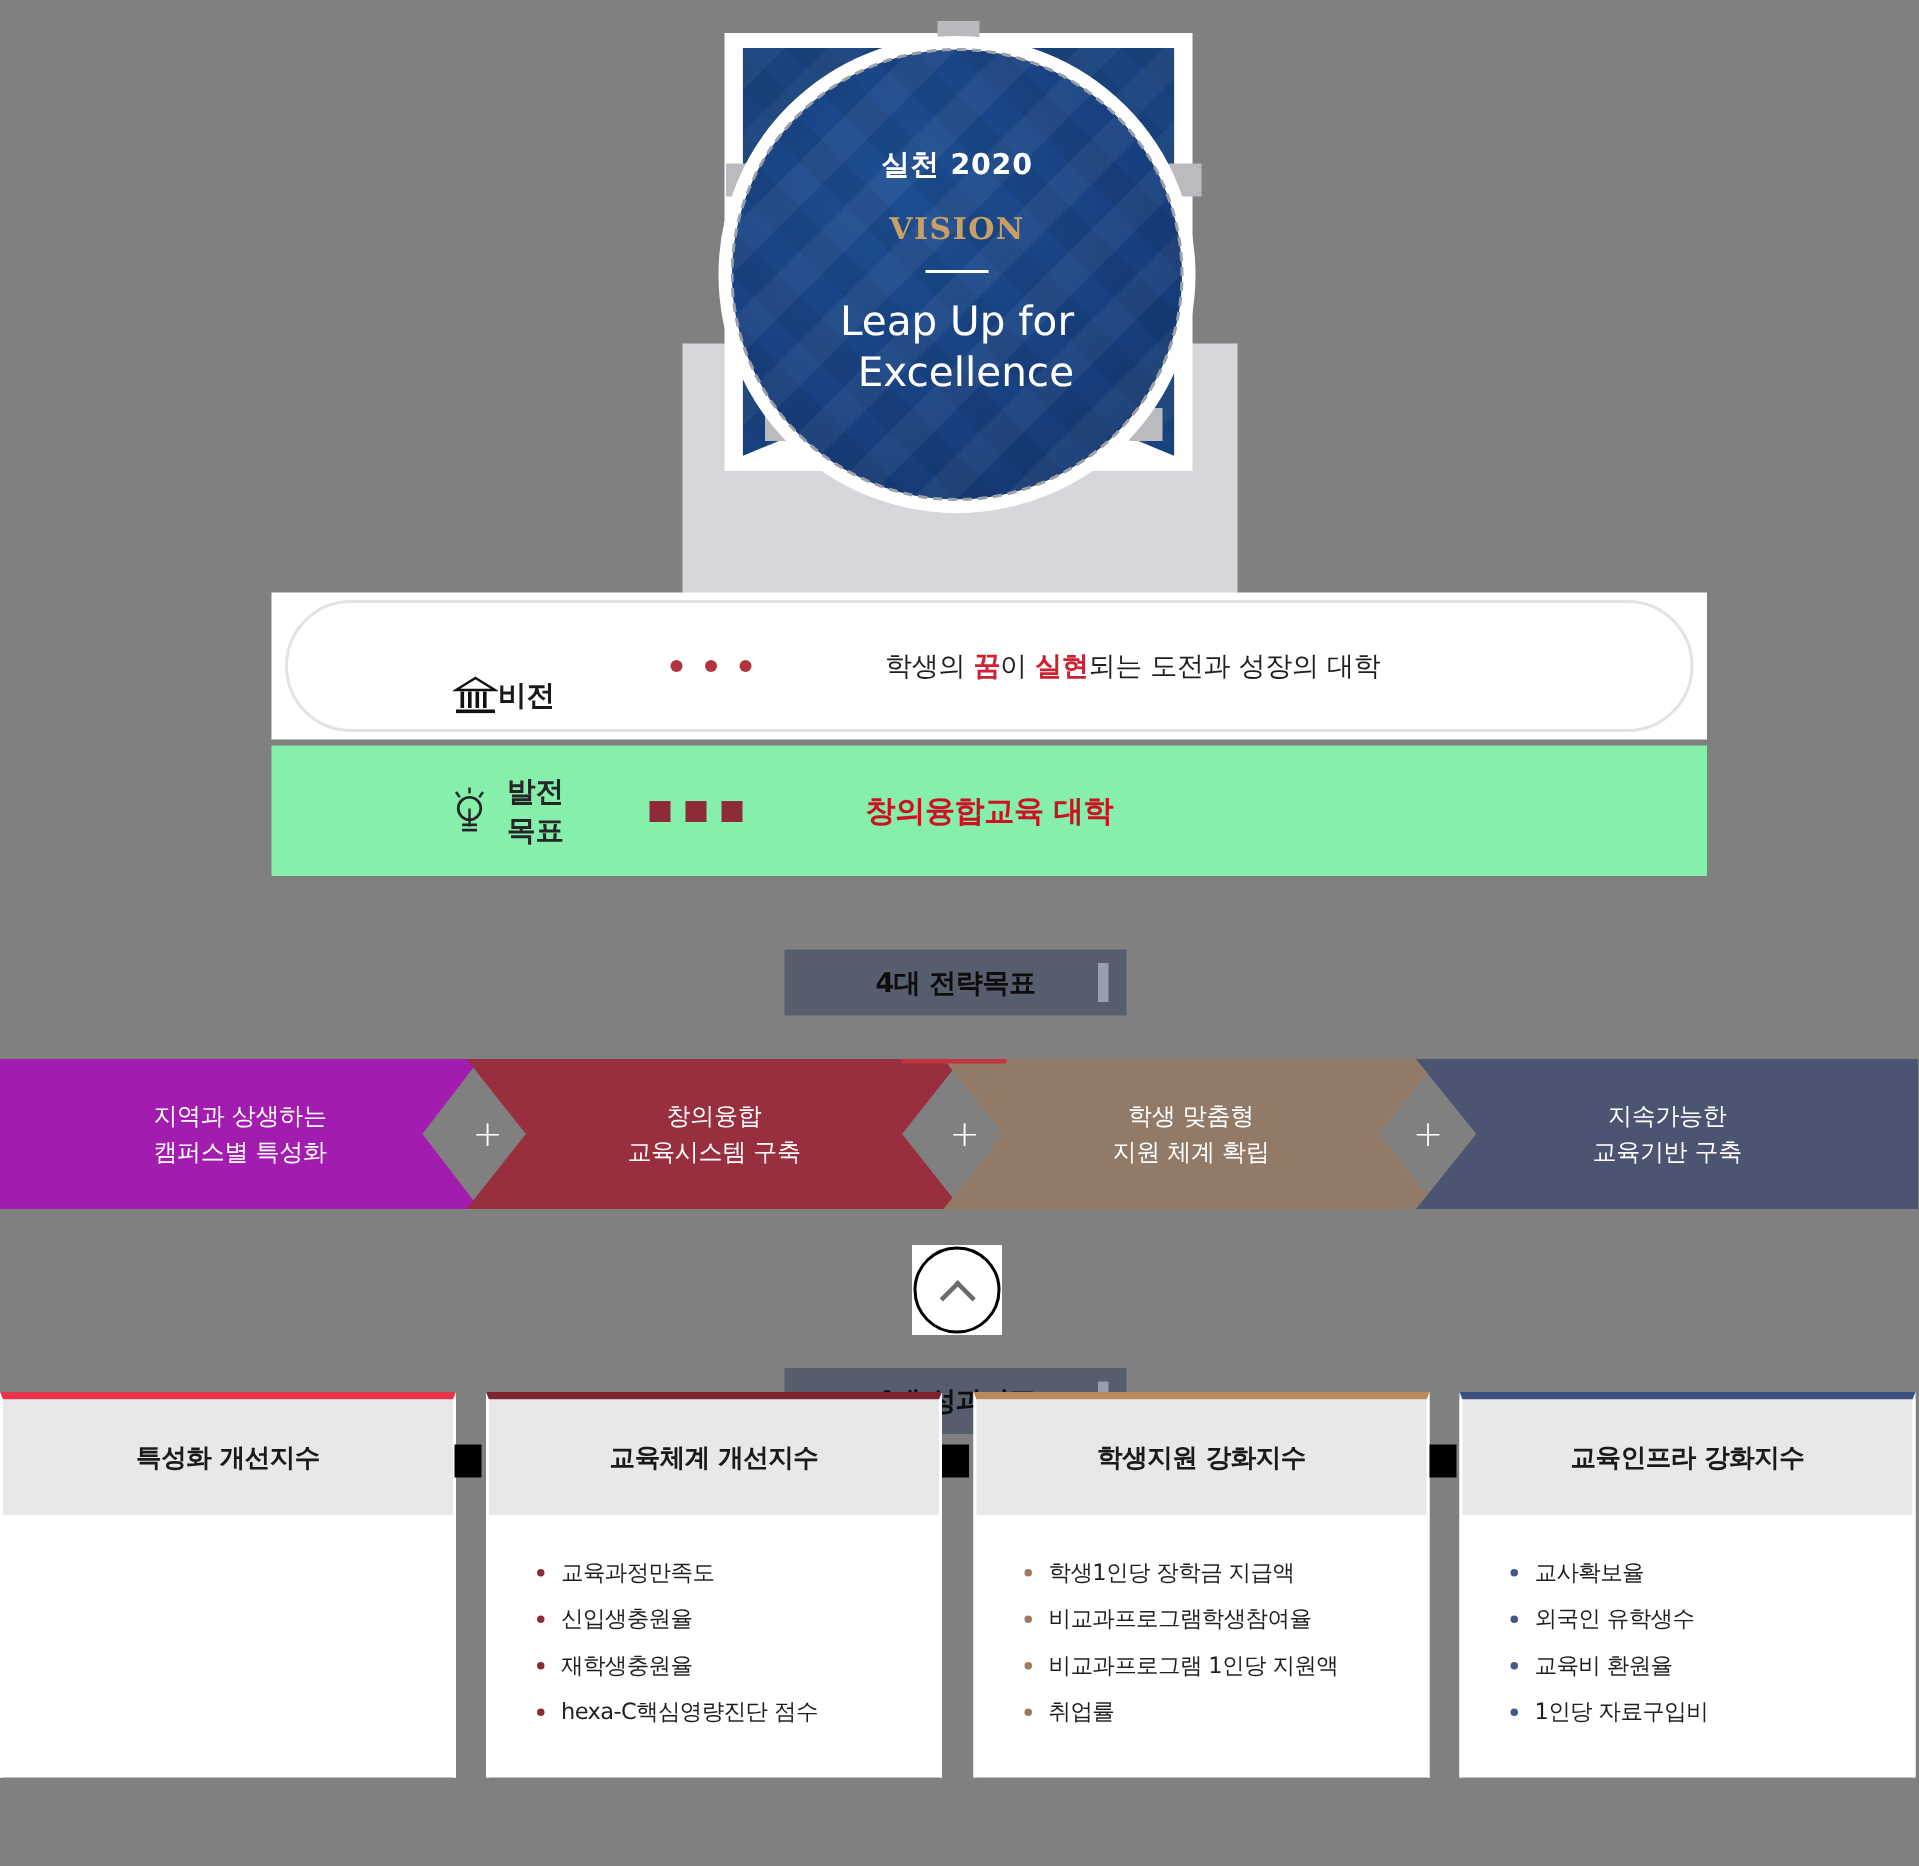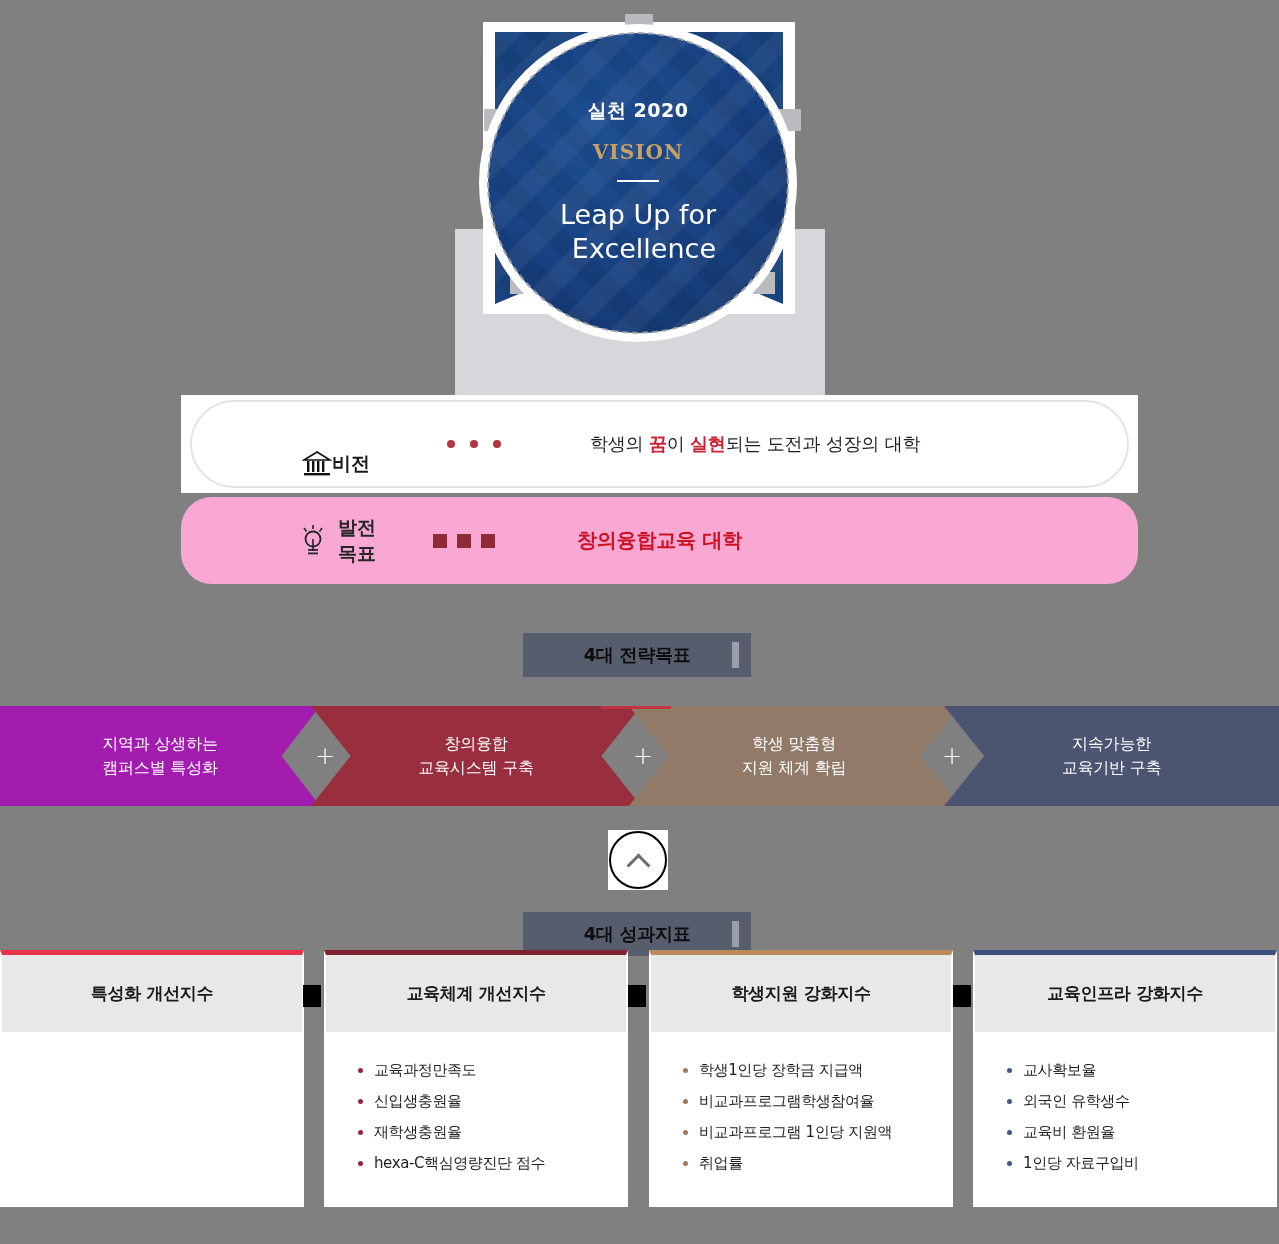--- a/index.html
+++ b/index.html
@@ -186,24 +186,23 @@
   }
   .vision-text b { color: #cc2233; font-weight: bold; }
 
   
   .goal-bar {
     position: absolute;
     left: 181px;
     top: 497px;
     width: 957px;
     height: 87px;
-    background: #f9a8d4;
-    display: flex;
-    align-items: center;
-    border-radius: 31px;
+    background: #86efac;
+    display: flex;
+    align-items: center;
   }
   .goal-label {
     display: flex;
     align-items: center;
     gap: 12px;
     width: 205px;
     padding-left: 119px;
     box-sizing: border-box;
   }
   .goal-label-text {
@@ -352,21 +351,21 @@
     width: 14px; height: 14px;
     border-left: 3px solid #6b6b6b;
     border-top: 3px solid #6b6b6b;
     transform: rotate(45deg);
   }
 
   
   .cards {
     position: absolute;
     left: 0;
-    top: 950px;
+    top: 928px;
     width: 1226px;
     height: 257px;
   }
   .card {
     position: absolute;
     top: 0;
     width: 304px;
     height: 257px;
     background: #ffffff;
     box-sizing: border-box;

